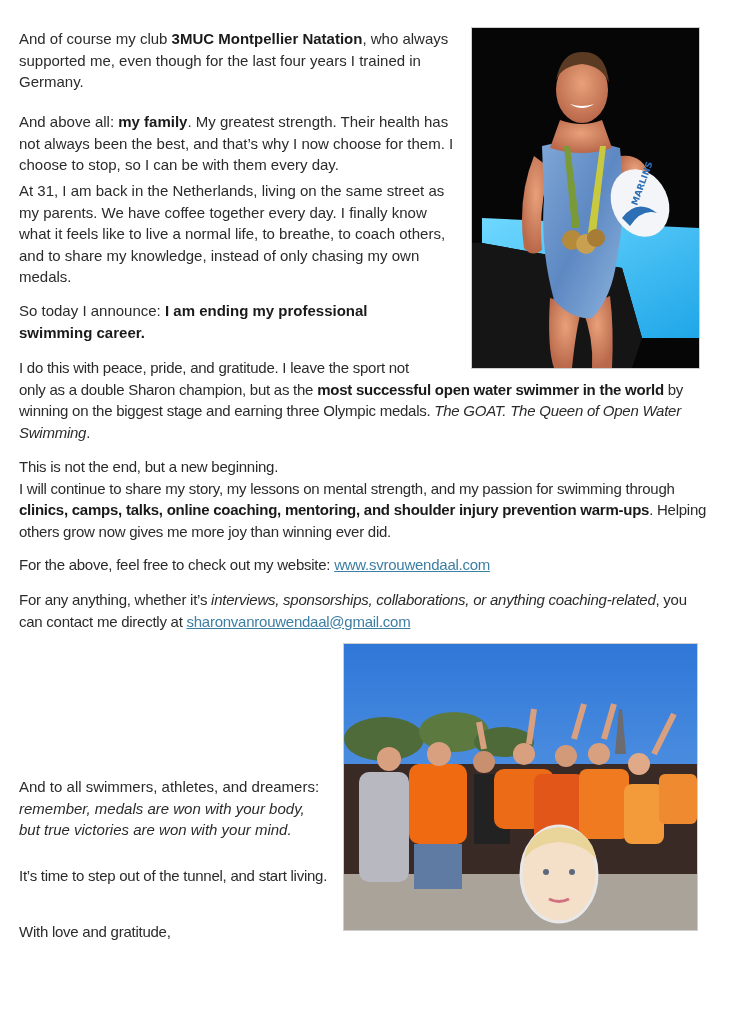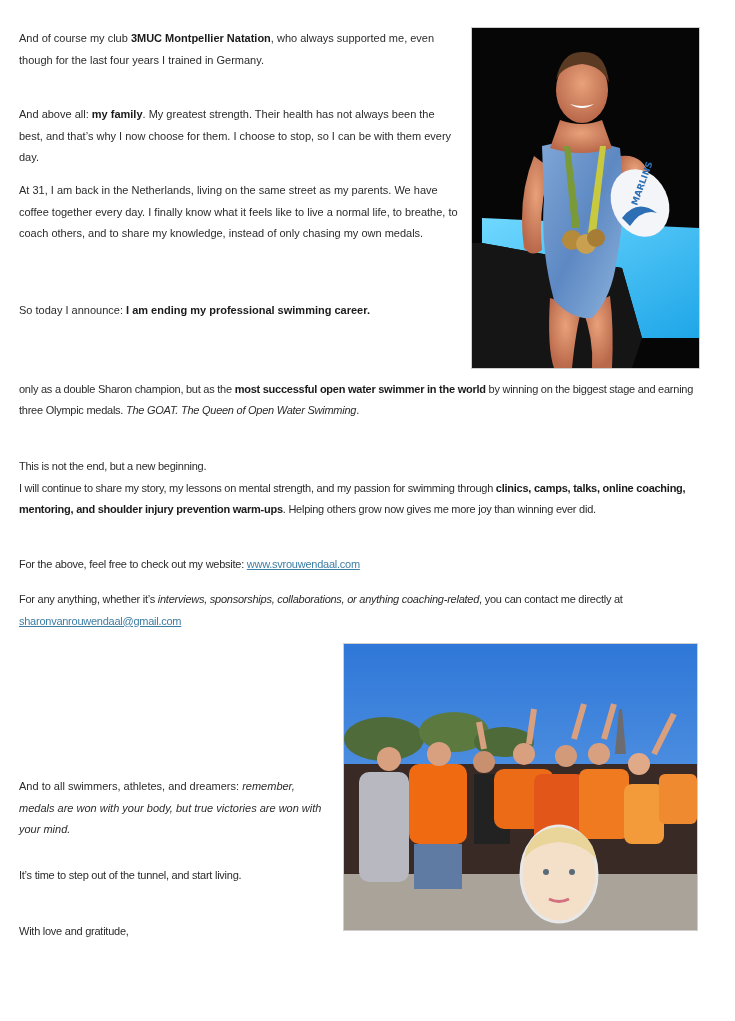--- a/index.html
+++ b/index.html
@@ -6,21 +6,21 @@
   body {
     width: 735px; height: 1021px; overflow: hidden;
     background: #ffffff;
     font-family: "Liberation Sans", "DejaVu Sans", sans-serif;
     color: #2a2a2a;
     position: relative;
   }
   .page { position: absolute; left: 0; top: 0; width: 735px; height: 1021px; }
   .p {
     position: absolute; left: 19px; margin: 0;
-    font-size: 11px; line-height: 21.5px; color: #2b2b2b;
+    font-size: 15px; line-height: 21.5px; color: #2b2b2b;
   }
   .p b { color: #1a1a1a; }
   .narrow { font-family: "Liberation Sans", sans-serif; letter-spacing: -0.25px; }
   .link { color: #3d7ea3; text-decoration: underline; }
   .photo {
     position: absolute; overflow: hidden;
     border: 1px solid #cfcfcf;
   }
   
   #photo-swimmer { left: 471px; top: 27px; width: 227px; height: 340px; background: #050506; }
@@ -29,32 +29,32 @@
 </style>
 </head>
 <body>
 
 <div class="page">
 
   <p class="p" style="top:28px;width:440px;">
     <span>And of course my club </span><b>3MUC Montpellier Natation</b><span>, who always supported me, even though for the last four years I trained in Germany.</span>
   </p>
 
-  <p class="p" style="top:104px;width:440px;">
+  <p class="p" style="top:111px;width:440px;">
     <span>And above all: </span><b>my family</b><span>. My greatest strength. Their health has not always been the best, and that’s why I now choose for them. I choose to stop, so I can be with them every day.</span>
   </p>
 
   <p class="p" style="top:180px;width:440px;">At 31, I am back in the Netherlands, living on the same street as my parents. We have coffee together every day. I finally know what it feels like to live a normal life, to breathe, to coach others, and to share my knowledge, instead of only chasing my own medals.</p>
 
   <p class="p" style="top:300px;width:400px;">
     <span>So today I announce: </span><b>I am ending my professional swimming career.</b>
   </p>
 
   <p class="p narrow" style="top:357px;width:680px;">
-    <br>
+    <span>I do this with peace, pride, and gratitude. I leave the sport not</span><br>
     <span>only as a double Sharon champion, but as the </span><b>most successful open water swimmer in the world</b><span> by winning on the biggest stage and earning three Olympic medals. </span><i>The GOAT. The Queen of Open Water Swimming</i><span>.</span>
   </p>
 
   <p class="p narrow" style="top:456px;width:690px;">
     <span>This is not the end, but a new beginning.</span><br>
     <span>I will continue to share my story, my lessons on mental strength, and my passion for swimming through </span><b>clinics, camps, talks, online coaching, mentoring, and shoulder injury prevention warm-ups</b><span>. Helping others grow now gives me more joy than winning ever did.</span>
   </p>
 
   <p class="p narrow" style="top:554px;width:690px;">
     <span>For the above, feel free to check out my website: </span><a class="link">www.svrouwendaal.com</a>

